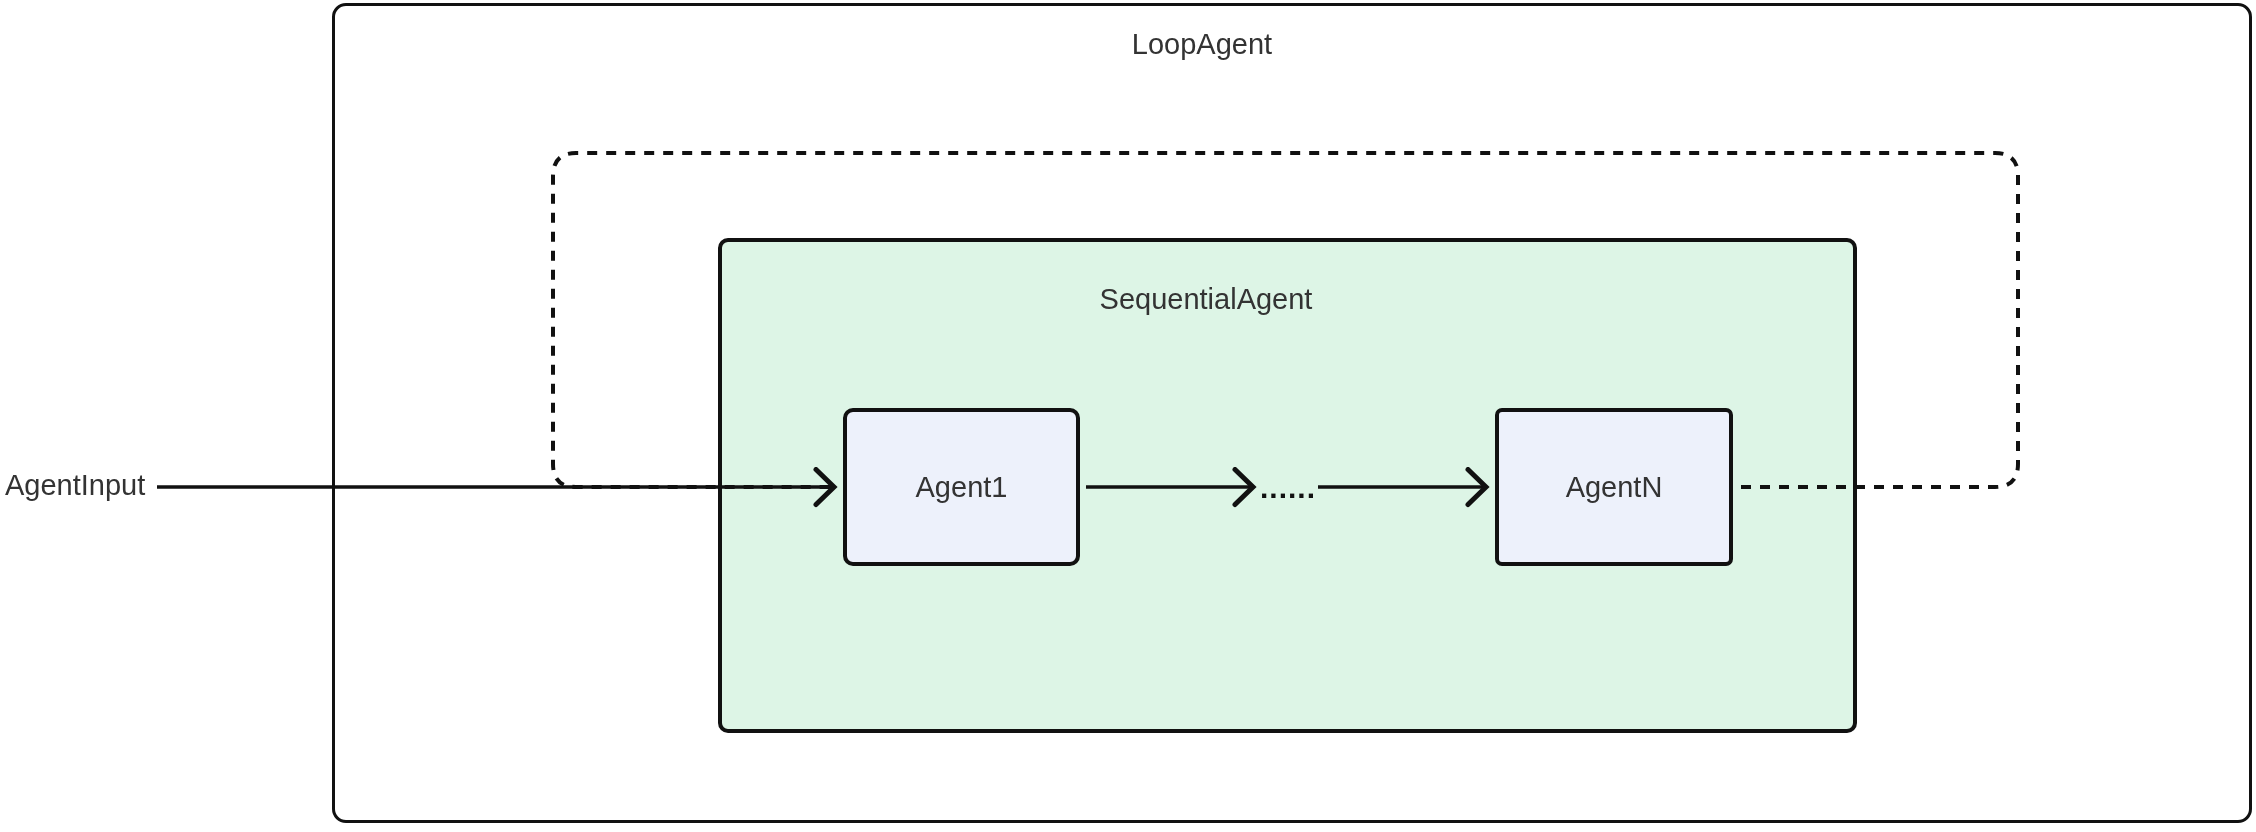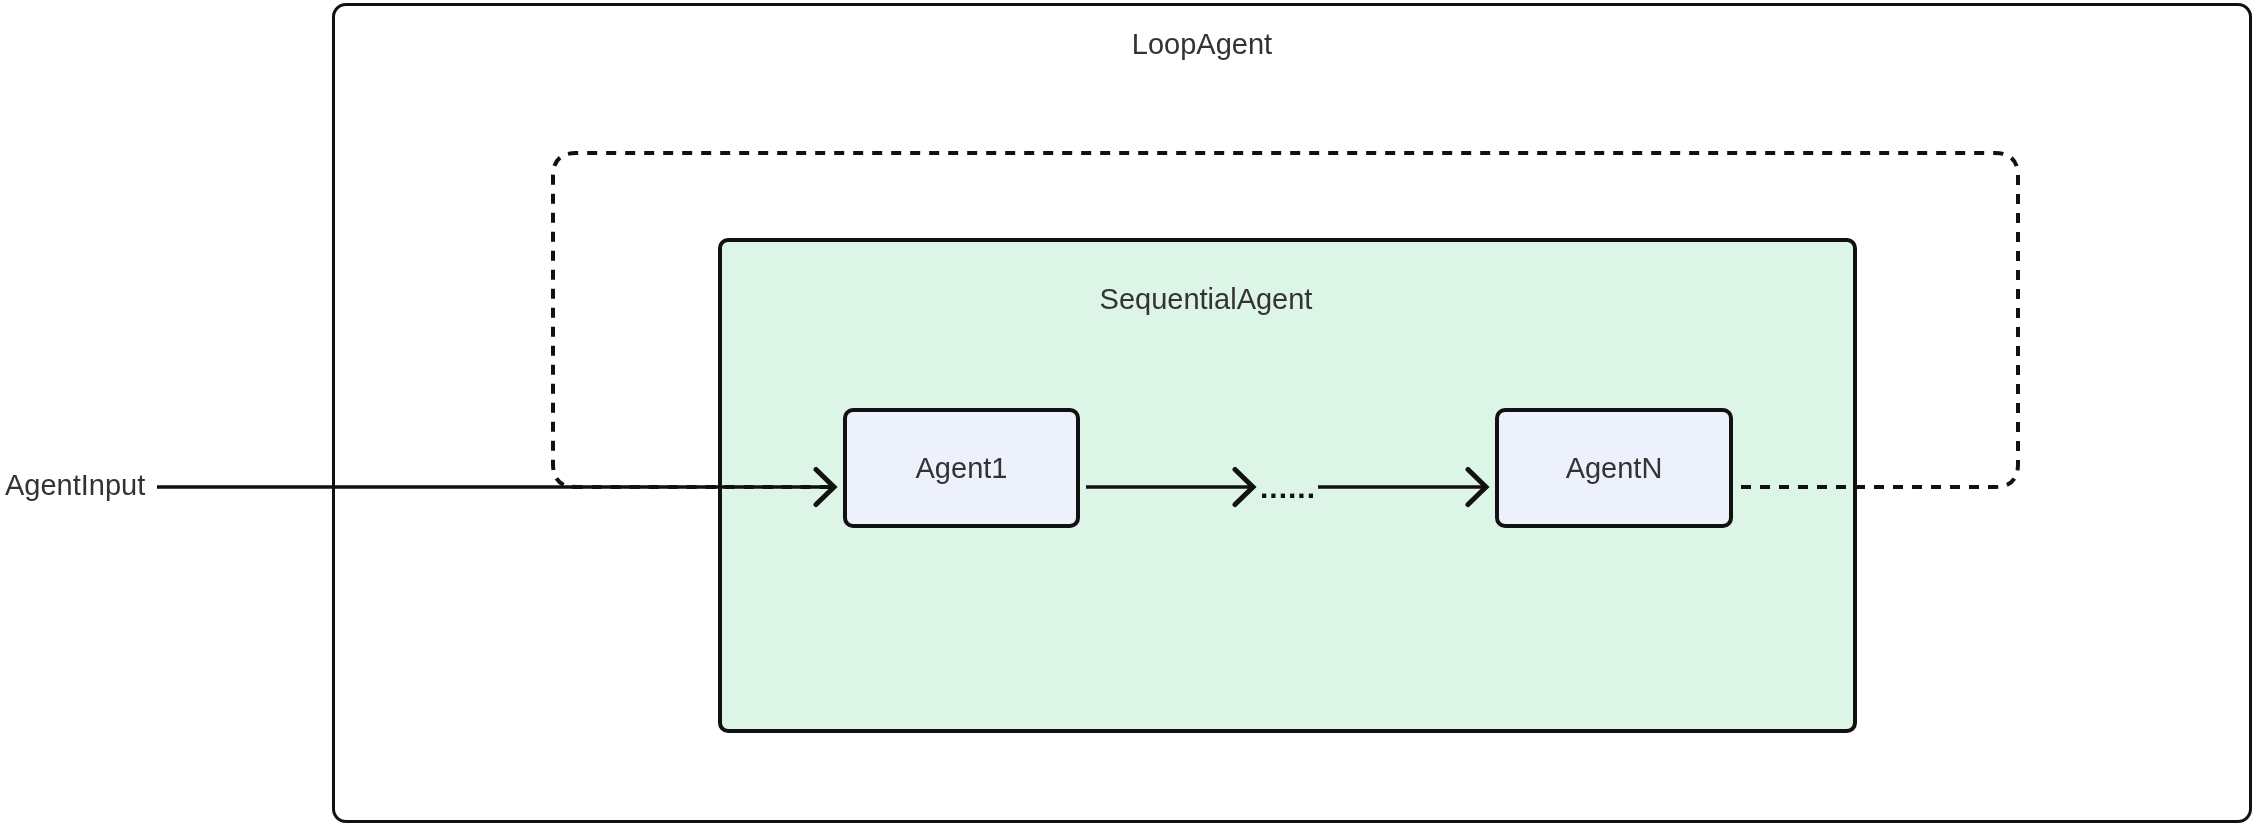--- a/index.html
+++ b/index.html
@@ -10,26 +10,26 @@
   #canvas { position:relative; width:2256px; height:832px; background:var(--background); }
 
   .box { position:absolute; border:4px solid var(--border); background:transparent; }
 
   .outer-box { left:332px; top:3px; width:1920px; height:820px;
                border-width:3.5px; border-radius:14px; background:var(--background); z-index:1; }
 
   .green-box { left:718px; top:238px; width:1139px; height:495px;
                border-radius:10px; background:var(--sequential-fill); z-index:2; }
 
-  .agent-node { position:absolute; top:408px; width:237px; height:120px;
+  .agent-node { position:absolute; top:408px; width:237px; height:158px;
                 border:4px solid var(--border); border-radius:10px;
                 background:var(--agent-fill); z-index:4;
                 display:flex; align-items:center; justify-content:center; }
   .agent1-node { left:843px; }
-  .agentn-node { left:1495px; width:238px; }
+  .agentn-node { left:1495px; width:238px;border-radius:7px; }
 
   .diagram-label { position:absolute; font-size:29px; line-height:1.25; color:var(--text);
                    white-space:nowrap; z-index:5; }
   .loop-agent-label { left:332px; top:26px; width:1740px; text-align:center; }
   .sequential-agent-label { left:718px; top:281px; width:948px; text-align:center;padding-left:28px; }
   .node-label { font-size:29px; color:var(--text); }
   .agent-input-label { left:5px; top:487px; transform:translateY(-54%); text-align:right; }
   .ellipsis-label { left:1256px; top:468px; width:64px; height:40px; z-index:5;
                     display:flex; align-items:center; justify-content:center;
                     font-size:30px; font-weight:600; letter-spacing:1px; color:var(--line);

